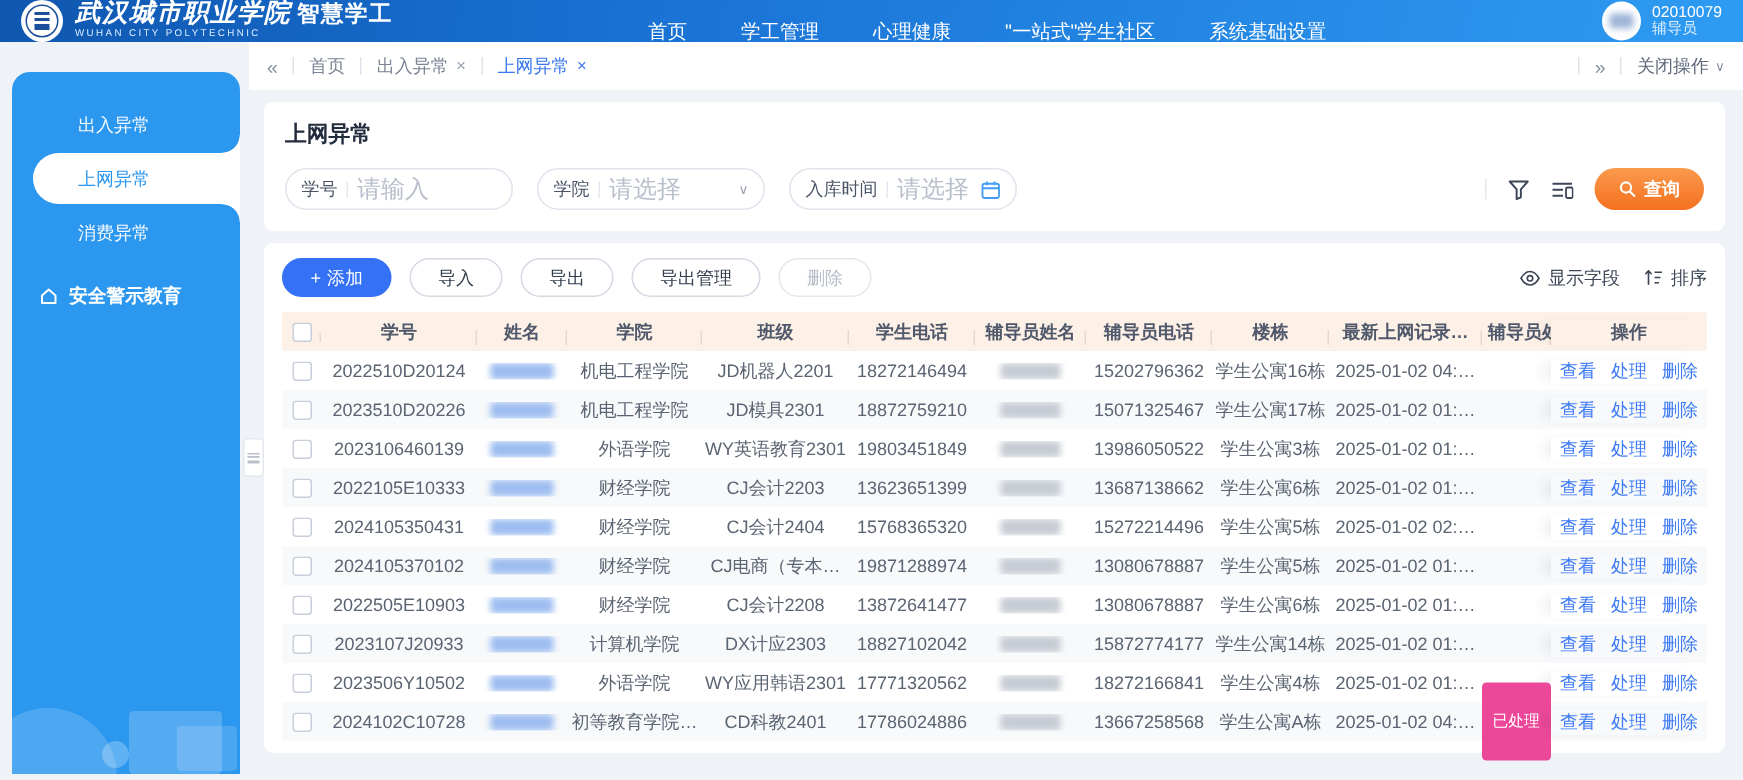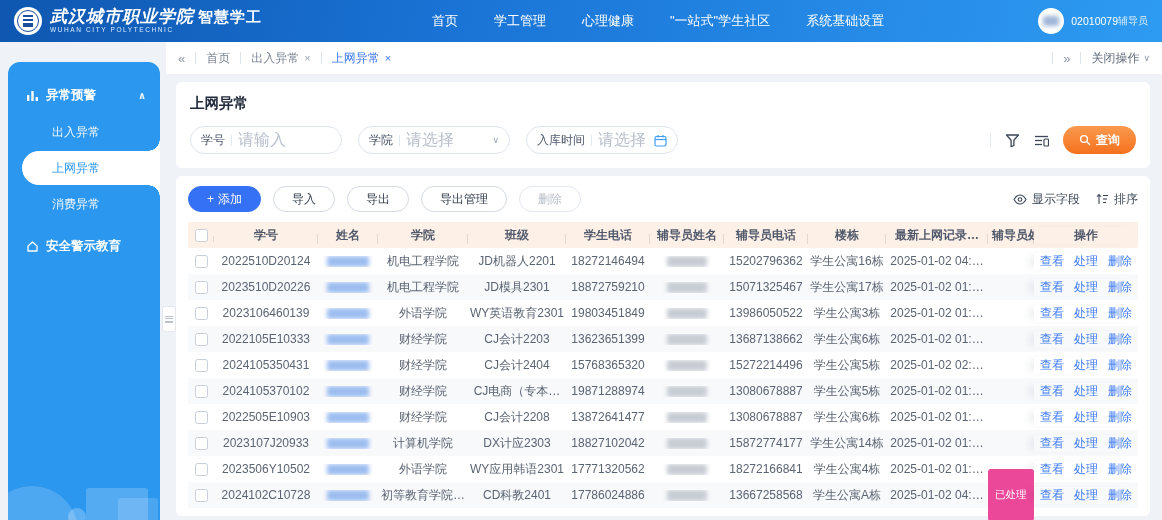--- a/index.html
+++ b/index.html
@@ -1,36 +1,36 @@
 <!DOCTYPE html>
 <html><head>
 <meta charset="utf-8">
 <style>
   * { margin:0; padding:0; box-sizing:border-box; }
   html,body { width:1162px; height:520px; overflow:hidden; }
   body { font-family:"Liberation Sans","DejaVu Sans",sans-serif; background:#eff3f8; font-size:12px; color:#5b6472; }
 
   
-  .topbar { height:42px; background:linear-gradient(100deg,#0f57b0 0%,#1a74d6 40%,#2e9bf2 100%);
+  .topbar { height:28px; background:linear-gradient(100deg,#0f57b0 0%,#1a74d6 40%,#2e9bf2 100%);
             display:flex; padding:0 14px; position:relative; }
   .logo-wrap { display:flex; align-items:center; gap:8px; }
   .emblem { width:28px; height:28px; border-radius:50%; background:#fff; display:flex; align-items:center; justify-content:center; }
   .emblem-inner { width:22px; height:22px; border-radius:50%; border:1.5px solid #1b4e9b; display:flex; align-items:center; justify-content:center; }
   .emblem-core { width:10px; height:12px; background:linear-gradient(#1b4e9b 2px,transparent 2px,transparent 4px,#1b4e9b 4px,#1b4e9b 6px,transparent 6px,transparent 8px,#1b4e9b 8px); }
   .school-block { display:flex; flex-direction:column; line-height:1; }
   .school-line { display:flex; align-items:baseline; gap:4px; }
   .school-cn { color:#fff; font-family:"DejaVu Serif","Liberation Serif",serif; font-style:italic; font-weight:bold; font-size:17px; letter-spacing:1px; }
   .app-cn { color:#fff; font-weight:bold; font-size:15px; letter-spacing:1px; }
   .school-en { color:#d8ecff; font-size:6.5px; letter-spacing:1.6px; margin-top:2px; }
   .topnav { display:flex; gap:36px; position:absolute; left:432px; top:0; height:42px; align-items:center; }
   .topnav .nav-item { color:#fff; font-size:13px; cursor:pointer; white-space:nowrap; }
   .userbox { margin-left:auto; display:flex; align-items:center; gap:7px; }
   .avatar { width:26px; height:26px; border-radius:50%; background:#fff; overflow:hidden; display:flex; align-items:center; justify-content:center; }
   .avatar-blur { width:16px; height:10px; background:#9fb6d8; border-radius:2px; filter:blur(2px); }
-  .user-meta { display:flex; flex-direction:row; line-height:1.15; }
+  .user-meta { display:flex; flex-direction:column; line-height:1.15; }
   .user-id { color:#fff; font-size:10.5px; }
   .user-role { color:#dcefff; font-size:10px; }
 
   
   .bodyrow { display:flex; height:478px; }
   .sidecol { width:166px; position:relative; flex:none; }
   .side-card { position:absolute; left:8px; right:6px; top:20px; bottom:-10px;
                background:#2b97ef; border-radius:12px 12px 0 0; overflow:hidden; padding-top:16px; }
   .sgroup { display:flex; align-items:center; gap:7px; color:#fff; font-weight:bold; font-size:12.5px;
             padding:9px 14px 9px 18px; cursor:pointer; }
@@ -154,29 +154,20 @@
       <span class="user-id">02010079</span>
       <span class="user-role">辅导员</span>
     </div>
   </div>
 </div>
 
 <div class="bodyrow">
 
   <div class="sidecol">
     <div class="side-card">
-      <div class="sgroup">
-        <svg class="gicon" width="13" height="13" viewBox="0 0 13 13">
-            <rect x="1" y="6" width="2.4" height="6" rx="0.6" fill="#fff"></rect>
-            <rect x="5.3" y="2" width="2.4" height="10" rx="0.6" fill="#fff"></rect>
-            <rect x="9.6" y="8" width="2.4" height="4" rx="0.6" fill="#fff"></rect>
-          </svg>
-        <span>异常预警</span>
-        <span class="chev">∧</span>
-      </div>
       <div class="sitem">出入异常</div>
       <div class="sitem active">上网异常</div>
       <div class="sitem">消费异常</div>
       <div class="sgroup" style="margin-top:8px;">
         <svg class="gicon" width="13" height="13" viewBox="0 0 13 13">
             <path d="M2 6 L6.5 2 L11 6 L11 11 L2 11 Z" fill="none" stroke="#fff" stroke-width="1.3" stroke-linejoin="round"></path>
           </svg>
         <span>安全警示教育</span>
       </div>
       <div class="side-illus">

